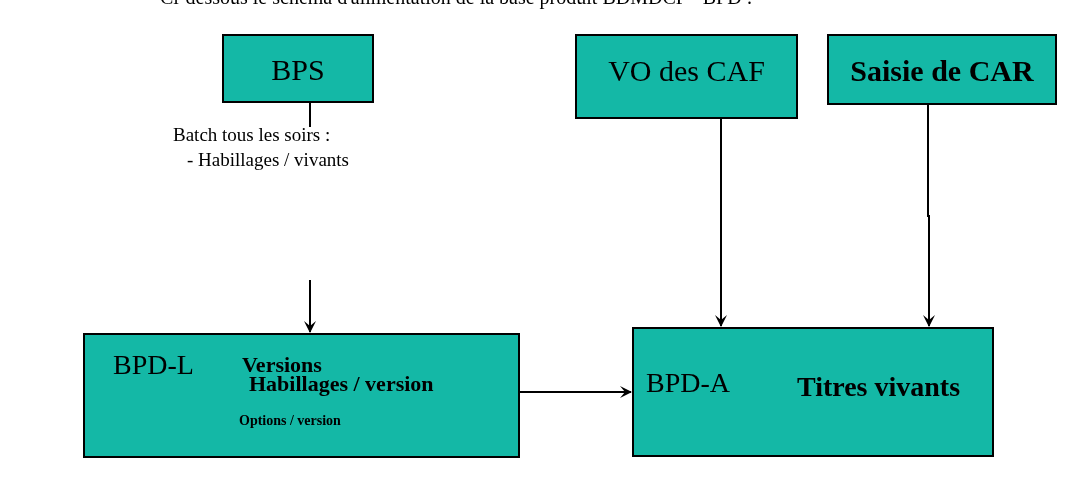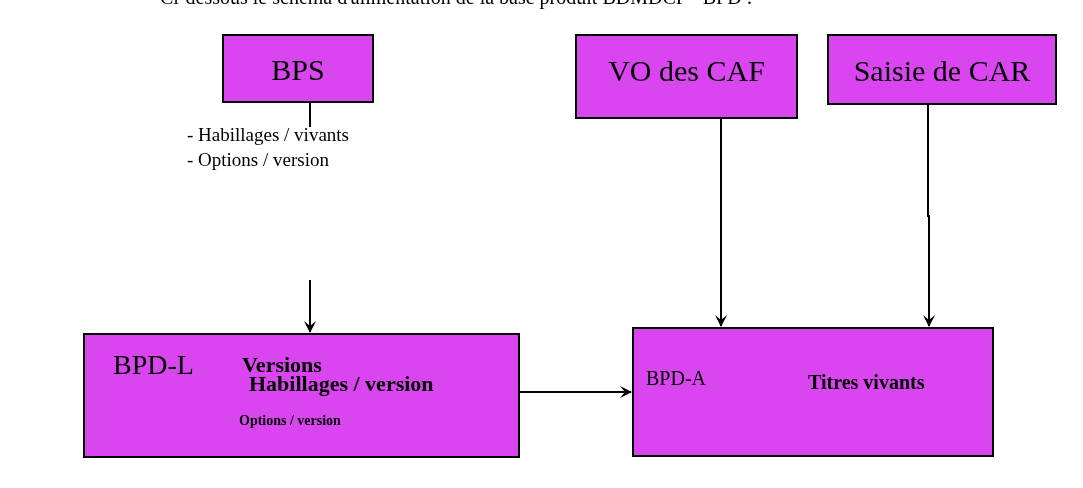--- a/index.html
+++ b/index.html
@@ -1,18 +1,18 @@
 <!DOCTYPE html>
 <html><head>
   <meta charset="utf-8">
   <style>
     html, body { margin: 0; padding: 0; background: #ffffff; }
     body { width: 1083px; height: 488px; position: relative; overflow: hidden; font-family: "Liberation Serif", "DejaVu Serif", serif; color: #000; }
     .abs { position: absolute; white-space: nowrap; }
-    .box { position: absolute; border: 2px solid #000; box-sizing: border-box; background: #d946ef; }
+    .box { position: absolute; border: 2px solid #000; box-sizing: border-box; background: #14b8a6; }
     .box-title { position: absolute; width: 100%; text-align: center; font-size: 30px; line-height: 1; }
     .intro { top: -14px; left: 160px; font-size: 20px; color: #000; }
     .batch { left: 173px; font-size: 19px; line-height: 25px; }
     .batch-item { padding-left: 14px; }
     .bold { font-weight: bold; }
     svg.connectors { position: absolute; left: 0; top: 0; }
   </style>
 </head>
 <body>
 
@@ -37,32 +37,32 @@
 </svg>
 
 <div class="box" style="left:222px; top:34px; width:152px; height:69px;">
   <div class="box-title" style="top:19px;">BPS</div>
 </div>
 
 <div class="box" style="left:575px; top:34px; width:223px; height:85px;">
   <div class="box-title" style="top:20px;">VO des CAF</div>
 </div>
 
-<div class="box" style="left:827px; top:34px; width:230px; height:71px;">
+<div class="box" style="left:827px; top:34px; width:230px; height:71px;font-weight:bold;">
   <div class="box-title" style="top:20px;">Saisie de CAR</div>
 </div>
 
 <div class="abs batch" style="top:122px;">
+  <div>Batch tous les soirs :</div>
   <div class="batch-item">- Habillages / vivants</div>
-  <div class="batch-item">- Options / version</div>
 </div>
 
 <div class="box" style="left:83px; top:333px; width:437px; height:125px;">
   <div class="abs" style="left:28px; top:14px; font-size:28px;">BPD-L</div>
   <div class="abs bold" style="left:157px; top:17px; font-size:22px;">Versions</div>
   <div class="abs bold" style="left:164px; top:36px; font-size:22px;text-align:right;">Habillages / version</div>
   <div class="abs bold" style="left:154px; top:78px; font-size:14px;">Options / version</div>
 </div>
 
 <div class="box" style="left:632px; top:327px; width:362px; height:130px;">
-  <div class="abs" style="left:12px; top:38px; font-size:20px;">BPD-A</div>
-  <div class="abs bold" style="left:163px; top:42px; font-size:20px;margin-left:11px;">Titres vivants</div>
+  <div class="abs" style="left:12px; top:38px; font-size:28px;">BPD-A</div>
+  <div class="abs bold" style="left:163px; top:42px; font-size:28px;">Titres vivants</div>
 </div>
 
 </body></html>

